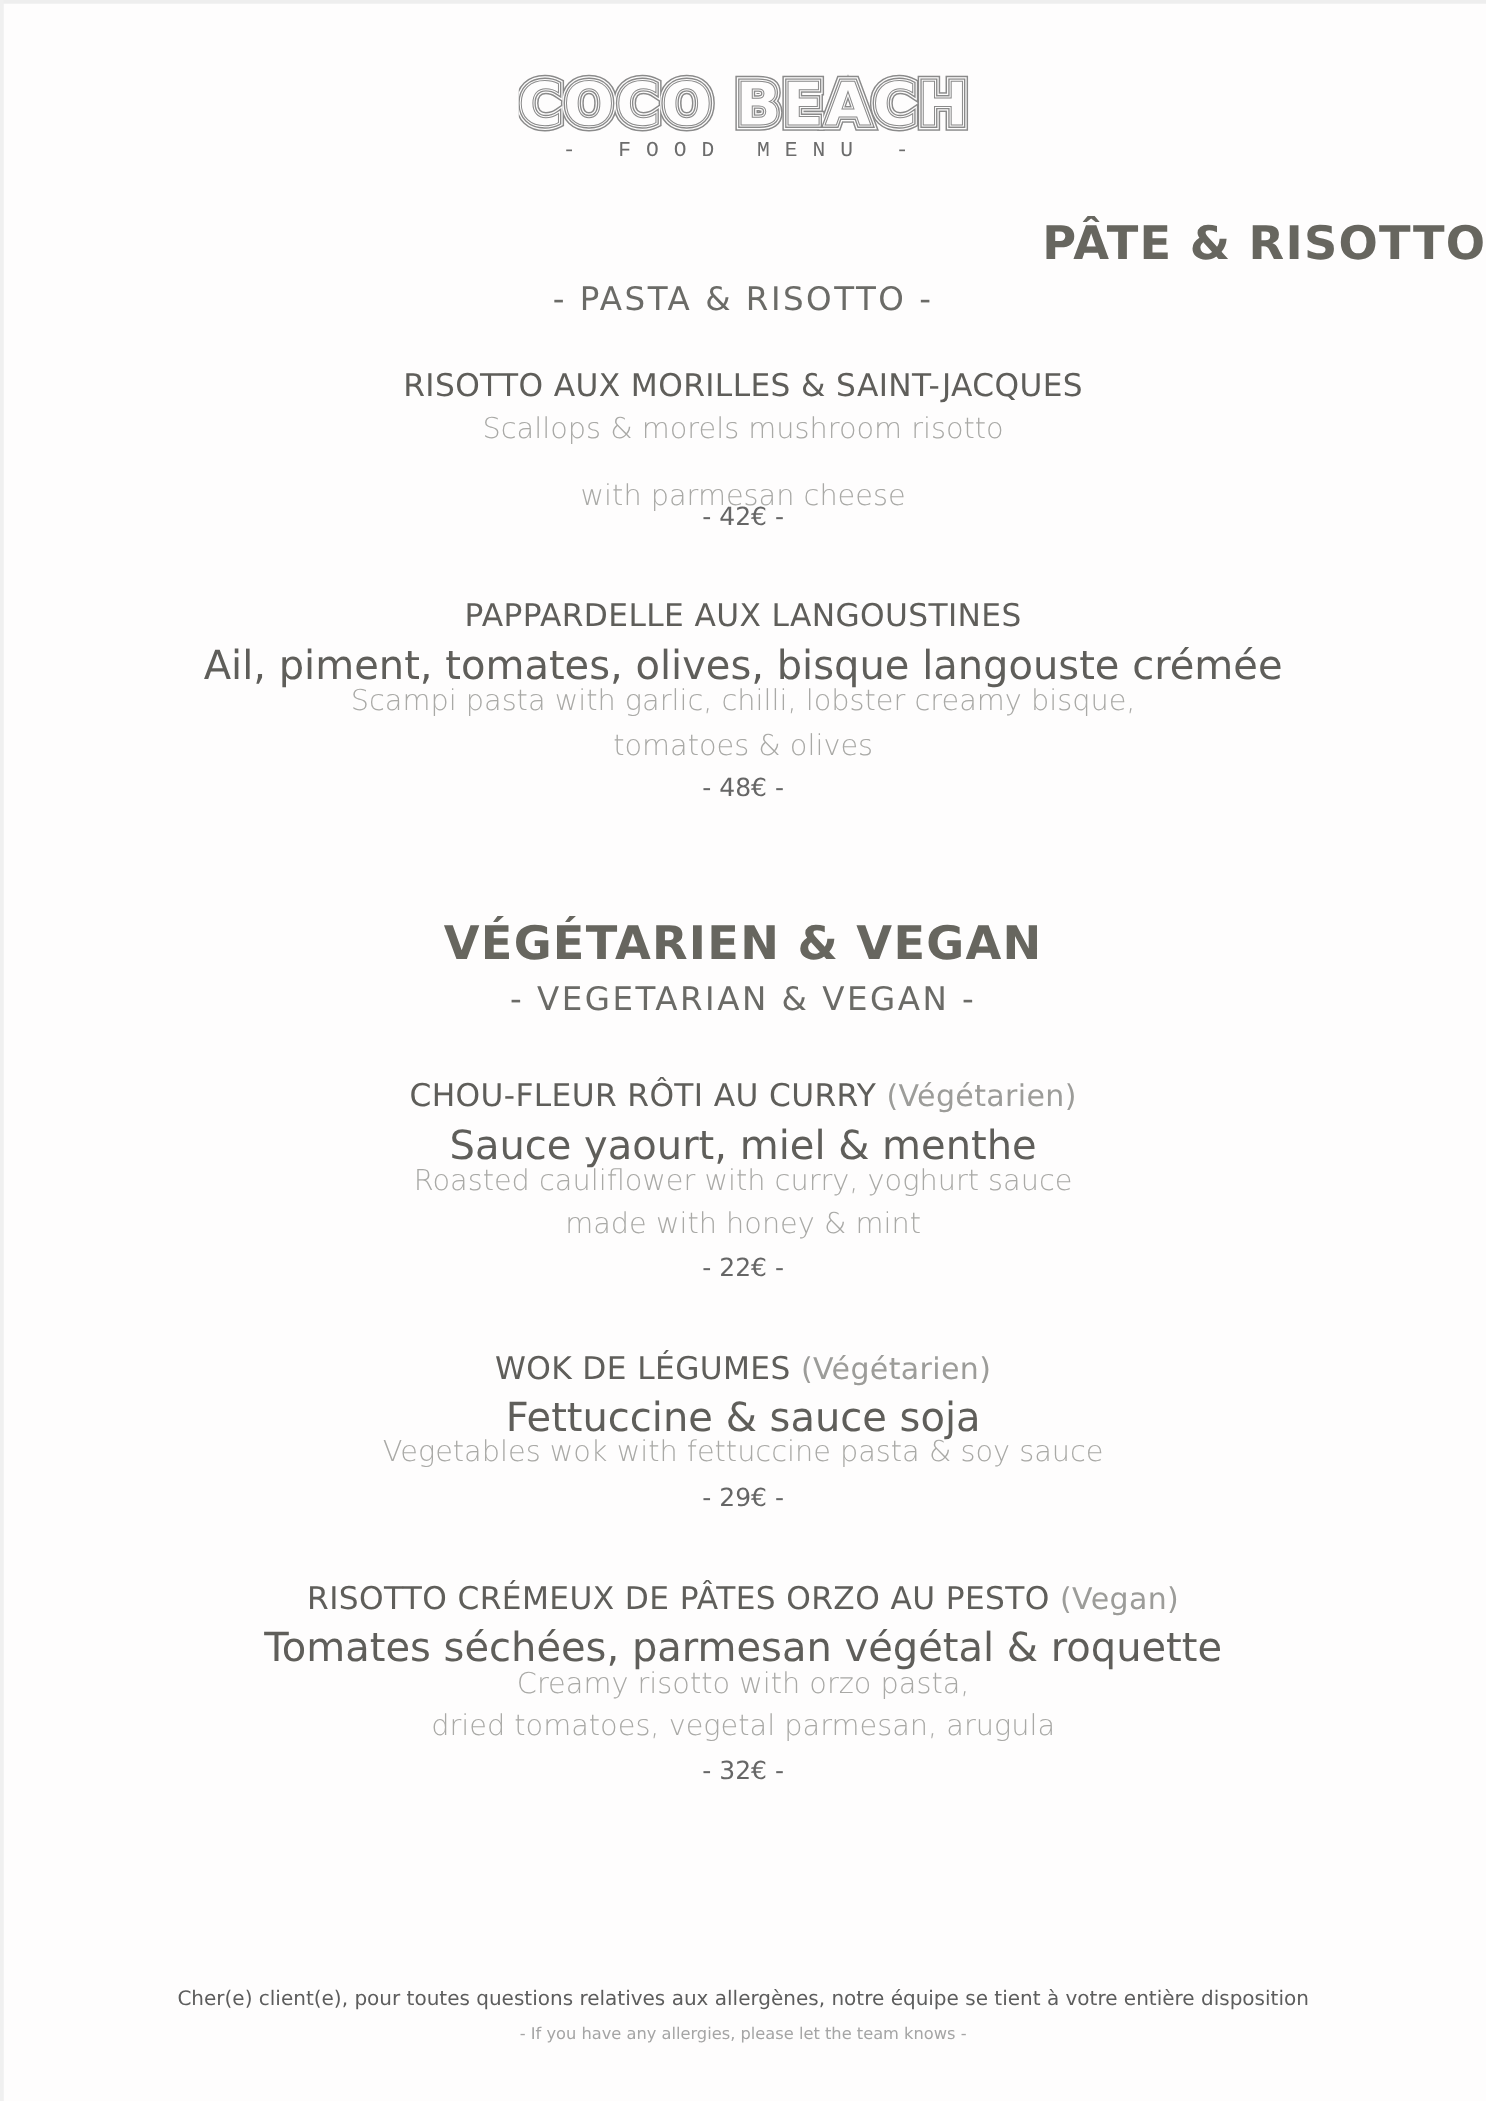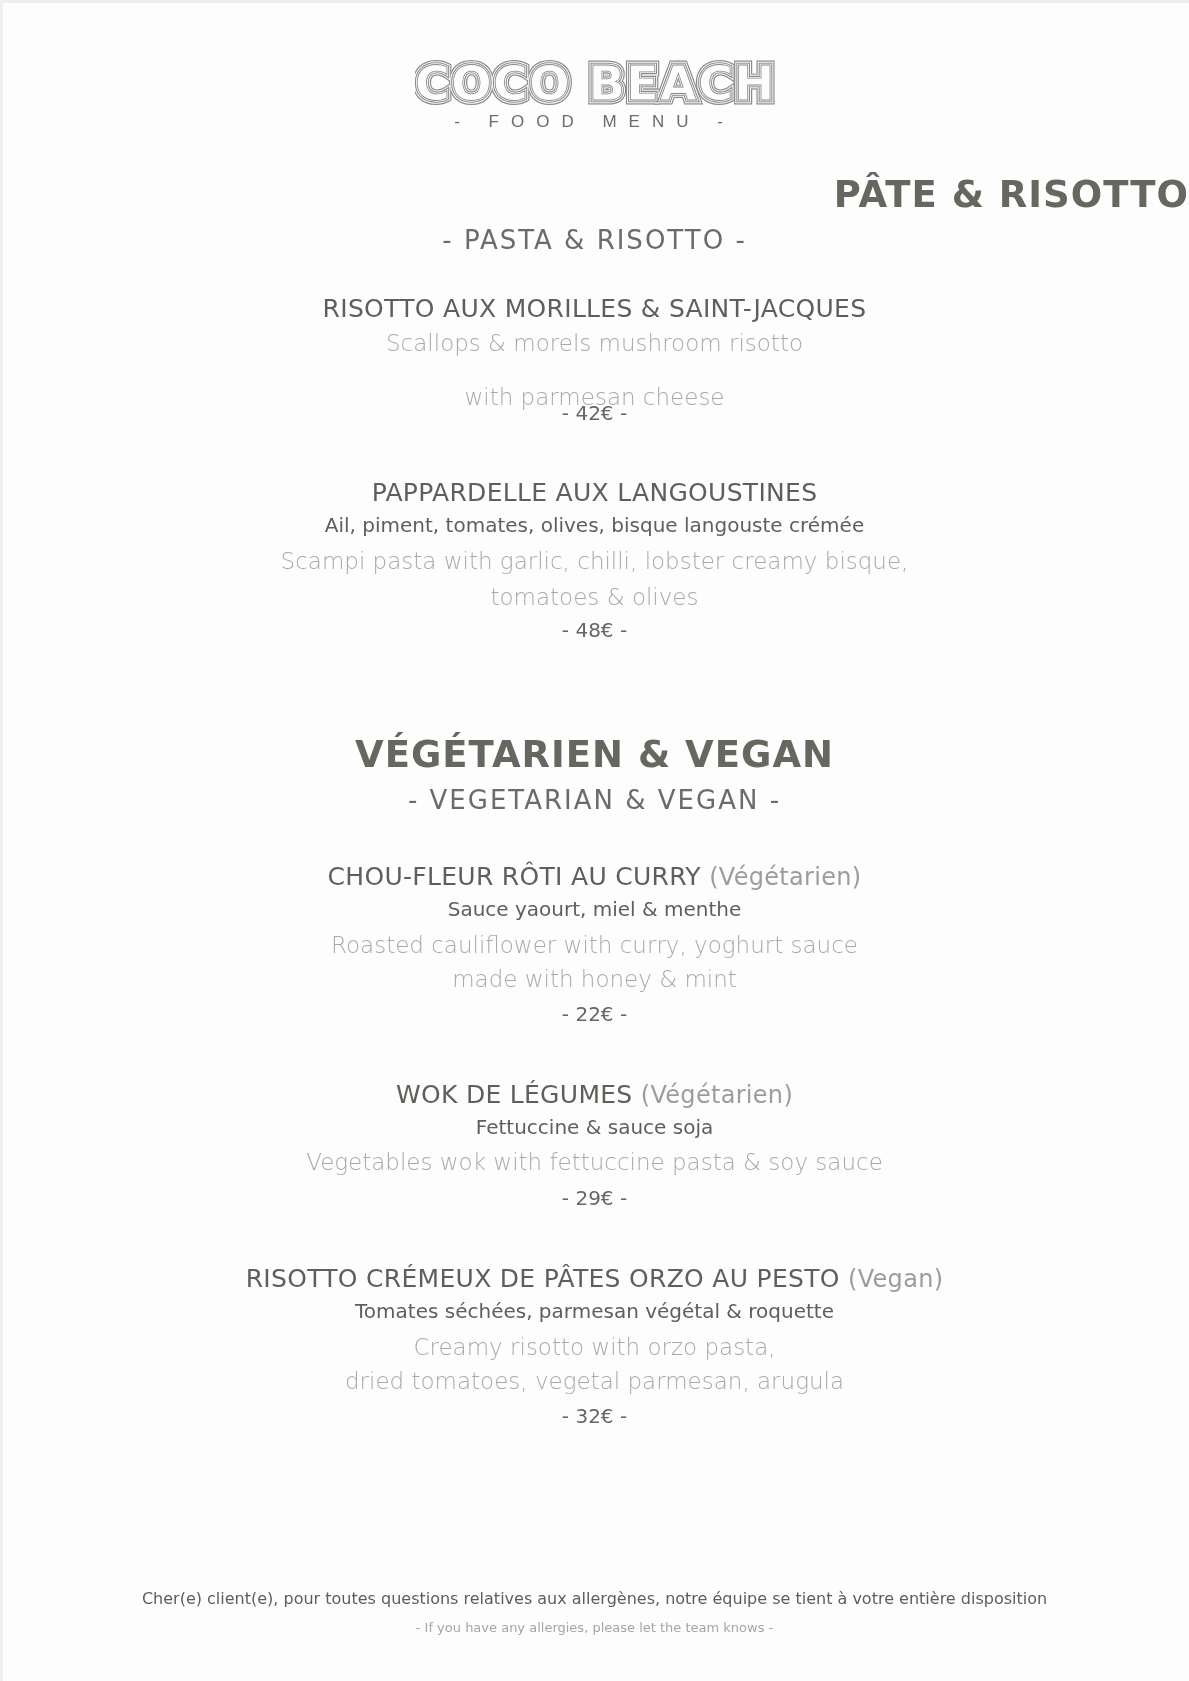--- a/index.html
+++ b/index.html
@@ -5,26 +5,26 @@
   html, body { margin:0; padding:0; }
   body {
     width:1189px; height:1681px; background:#fefdfd; position:relative; overflow:hidden;
     font-family:"Liberation Sans", sans-serif; color:#5f5e5a;
   }
   .edge-top { position:absolute; left:0; top:0; width:1189px; height:3px; background:#eeeeee; }
   .edge-left { position:absolute; left:0; top:0; width:3px; height:1681px; background:#f0f0f0; }
   .line { position:absolute; left:0; width:1189px; text-align:center; white-space:nowrap; }
   .logo { position:absolute; left:0; top:52px; width:1189px; height:56px; }
   .logo svg { display:block; margin:0 auto; }
-  .tagline { top:112px; font-size:17px; letter-spacing:12px; color:#6c6c6c; font-family:Liberation Sans, sans-serif; font-weight:300; }
+  .tagline { top:112px; font-size:17px; letter-spacing:12px; color:#6c6c6c; font-family:Liberation Mono, monospace; font-weight:300; }
   .sec-title { font-family:"DejaVu Sans", sans-serif; font-weight:bold; font-size:37px; color:#67665f; letter-spacing:1px; }
   .sec-sub { font-family:"DejaVu Sans", sans-serif; font-size:26px; color:#6b6b67; letter-spacing:2px; }
   .item-name { font-family:"DejaVu Sans", sans-serif; font-size:25px; color:#5f5e5a; letter-spacing:0.3px; }
   .item-tag { color:#9c9c99; font-size:24px; }
-  .item-fr { font-family:"DejaVu Sans", sans-serif; font-size:20px; color:#5f5e5a; font-weight:500; }
+  .item-fr { font-family:"DejaVu Sans", sans-serif; font-size:32px; color:#5f5e5a; font-weight:500; }
   .item-en { font-family:"DejaVu Sans", sans-serif; font-size:23px; color:#a9a9a6; font-weight:300; }
   .price { font-family:"DejaVu Sans", sans-serif; font-size:20px; color:#666; }
   .foot1 { top:1589px; font-family:"DejaVu Sans", sans-serif; font-size:16px; color:#5d5d5d; }
   .foot2 { top:1620px; font-family:"DejaVu Sans", sans-serif; font-size:13px; color:#a5a5a5; }
 </style>
 </head>
 <body>
 
 <div class="edge-top"></div>
 <div class="edge-left"></div>

